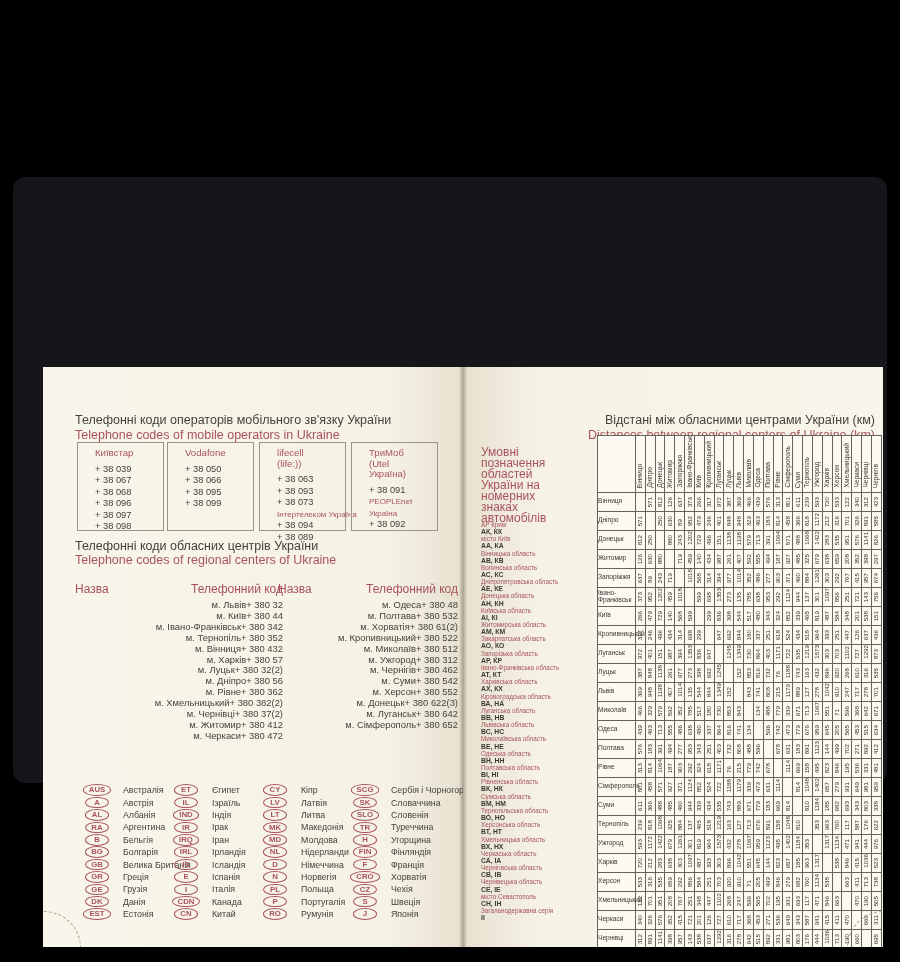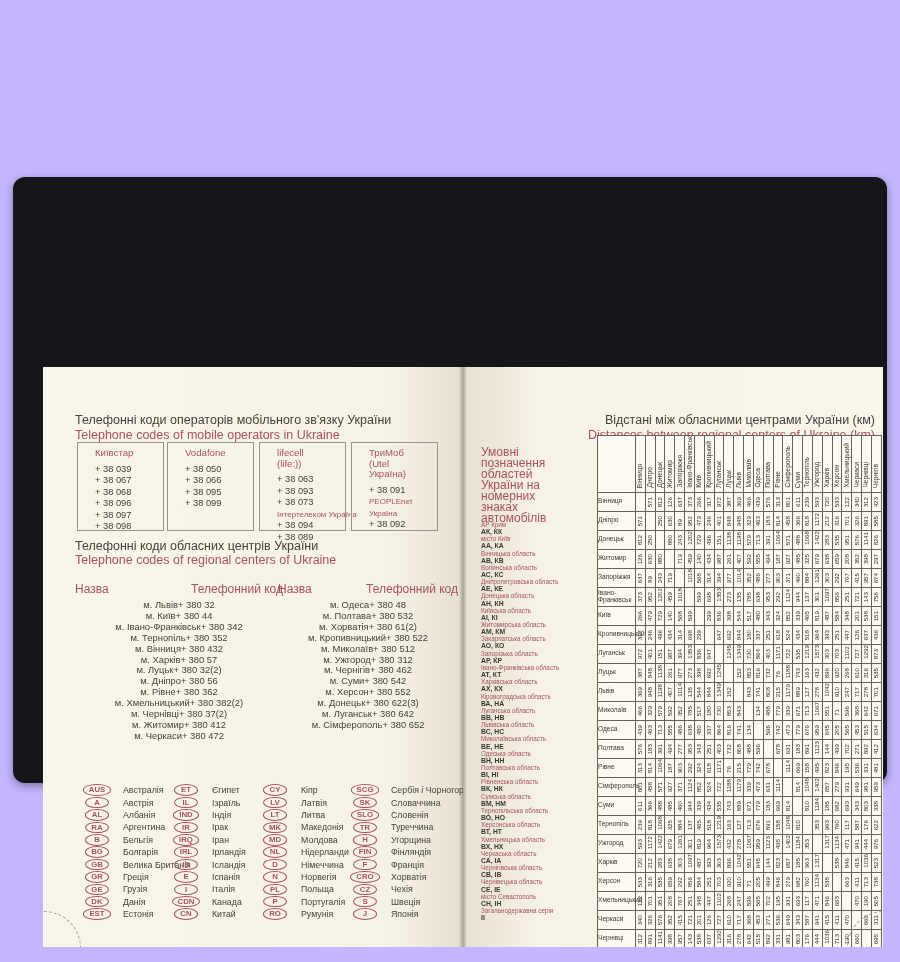--- a/index.html
+++ b/index.html
@@ -1,16 +1,16 @@
 <!DOCTYPE html>
 <html><head>
 <meta charset="utf-8">
 <style>
   html,body { margin:0; padding:0; background:#ffffff; }
-  .stage { position:relative; width:900px; height:962px; background:#c4b5fd; overflow:hidden;
+  .stage { position:relative; width:900px; height:962px; background:#000000; overflow:hidden;
            font-family:"Liberation Sans", sans-serif; }
   .book { position:absolute; left:13px; top:177px; width:874px; height:606px;
           background:#15151a; border-radius:12px; box-shadow:0 3px 8px rgba(0,0,0,.35); }
   .pages { position:absolute; left:30px; top:190px; width:840px; height:580px; overflow:hidden; }
   .page { position:absolute; top:0; width:420px; height:580px; }
   .page-left  { left:0;   background:linear-gradient(90deg,#f8f5ea 0%,#f6f2e6 82%,#e6e0cf 100%); }
   .page-right { left:420px; background:linear-gradient(270deg,#f8f5ea 0%,#f6f2e6 82%,#e6e0cf 100%); }
   .spine { position:absolute; left:416px; top:0; width:8px; height:580px;
            background:linear-gradient(90deg,rgba(60,50,35,0) 0%,rgba(60,50,35,.35) 50%,rgba(60,50,35,0) 100%); }
   .title-uk { color:#44423b; font-size:12.5px; }
@@ -26,21 +26,21 @@
   .op-extra { color:#a9525e; line-height:11.6px; font-size:8px; white-space:nowrap; }
   .op-extra.wrap { white-space:normal; }
 
   
   .sec2 { position:absolute; left:32px; top:172px; line-height:14px; }
   .reg-col { position:absolute; top:215px; }
   .reg-col.c1 { left:32px;  width:208px; }
   .reg-col.c2 { left:235px; width:180px; }
   .reg-head { display:flex; justify-content:space-between; color:#a9525e; font-size:12px;
               margin-bottom:4px; }
-  .reg-row { display:flex; justify-content:center; color:#45433c; font-size:9.4px;
+  .reg-row { display:flex; justify-content:flex-end; color:#45433c; font-size:9.4px;
              line-height:10.9px; }
 
   
   .sec3 { position:absolute; left:32px; top:386px; line-height:14px; }
   .cc-col { position:absolute; top:417px; }
   .cc-item { display:flex; align-items:center; height:12.4px; }
   .cc-oval-wrap { width:40px; display:flex; justify-content:center; }
   .cc-oval { border:1px solid #a9525e; border-radius:50%; color:#a9525e; font-weight:bold;
              font-size:7.8px; line-height:9.5px; padding:0 5px; min-width:12px; text-align:center; }
   .cc-name { color:#45433c; font-size:8.8px; margin-left:6px; white-space:nowrap; }

